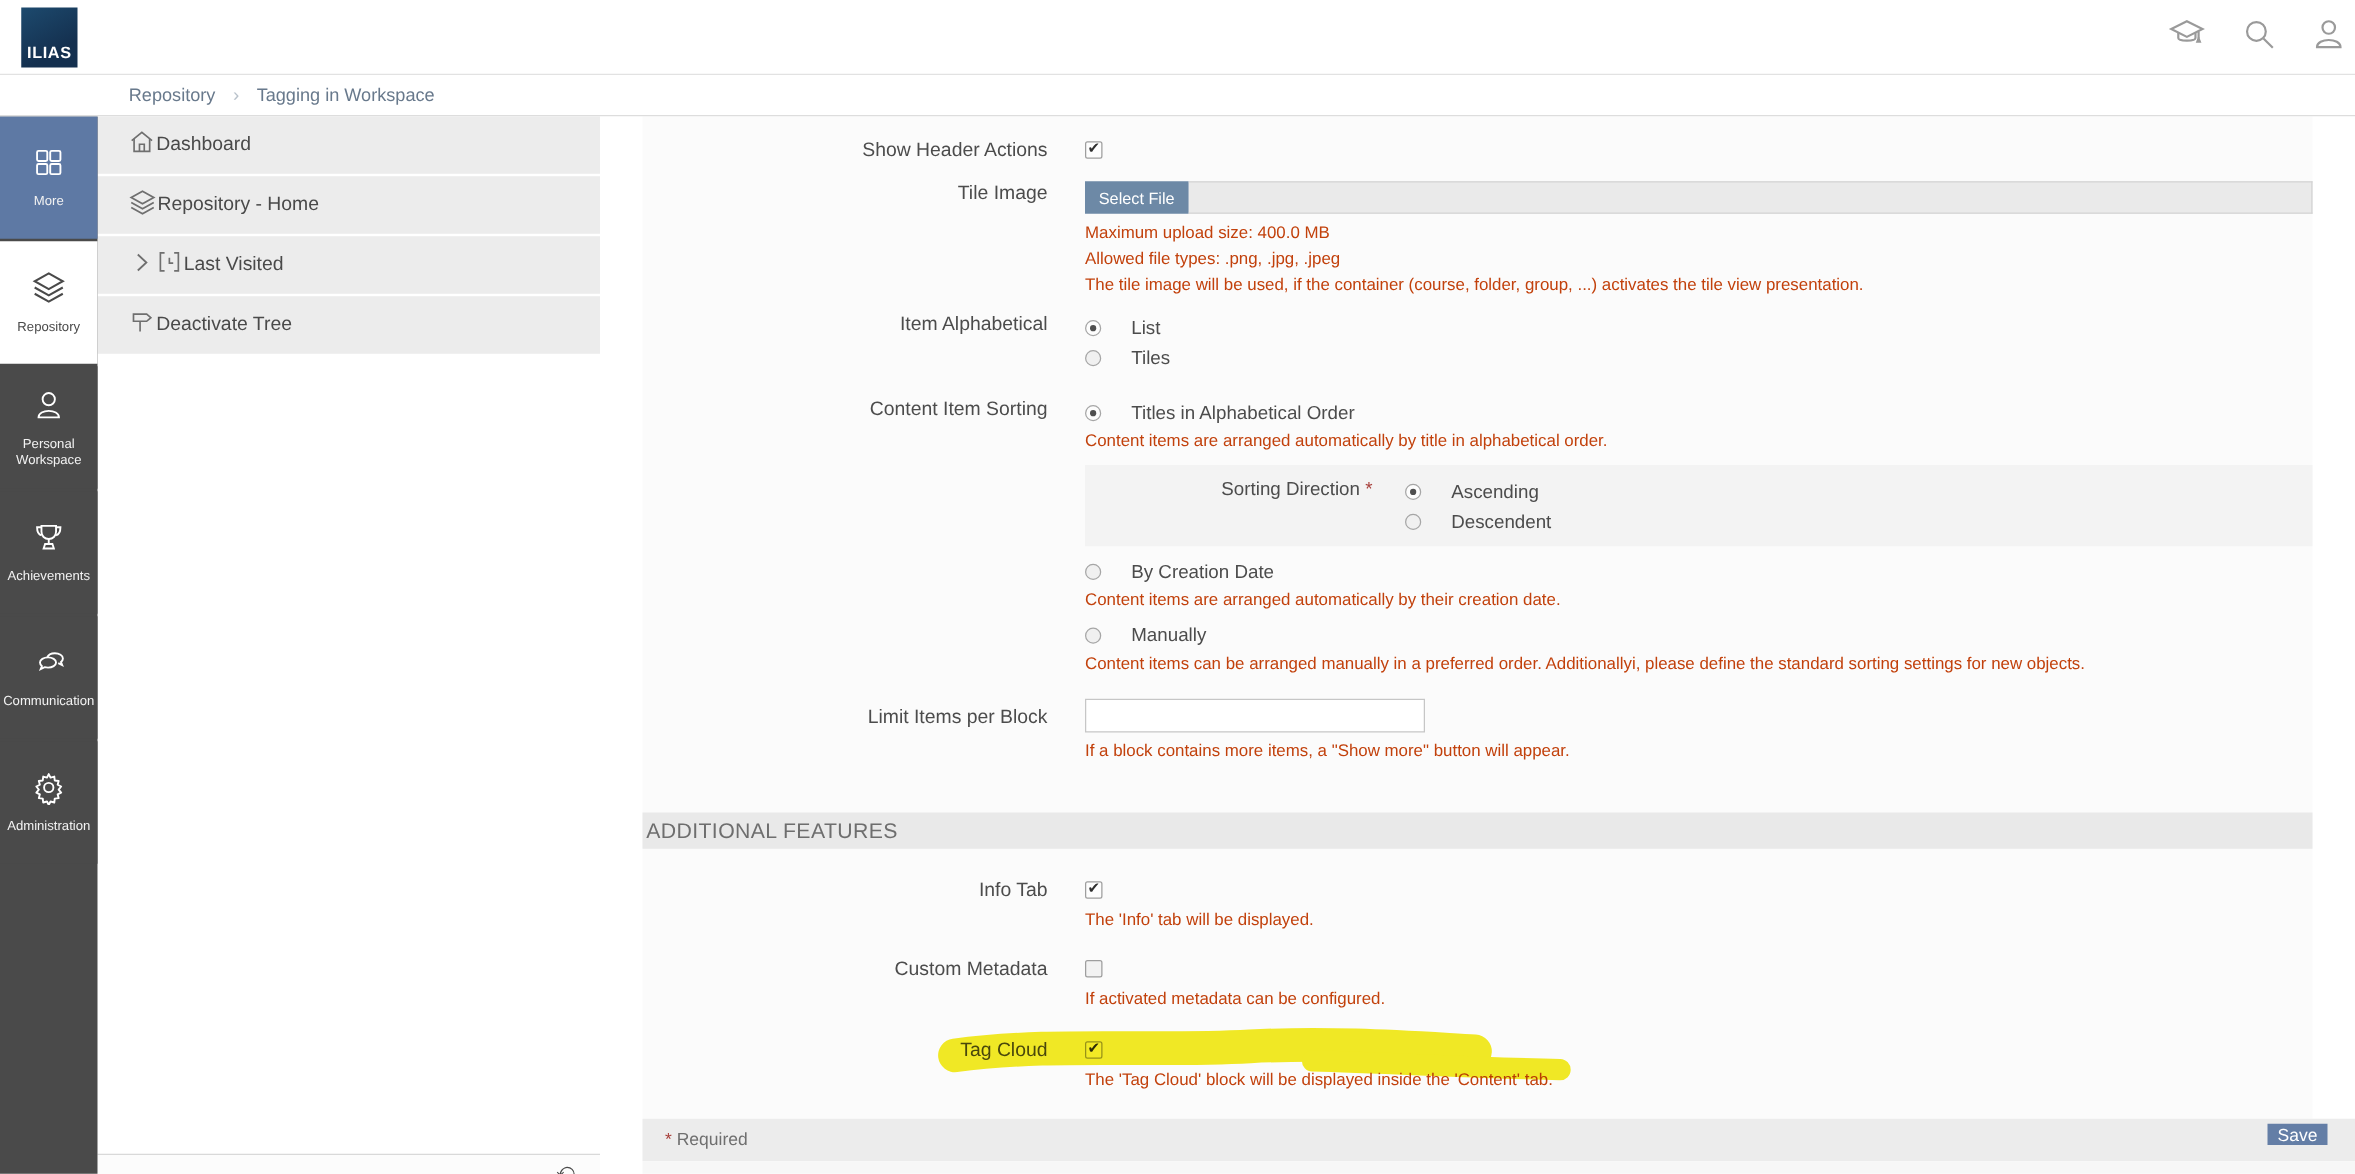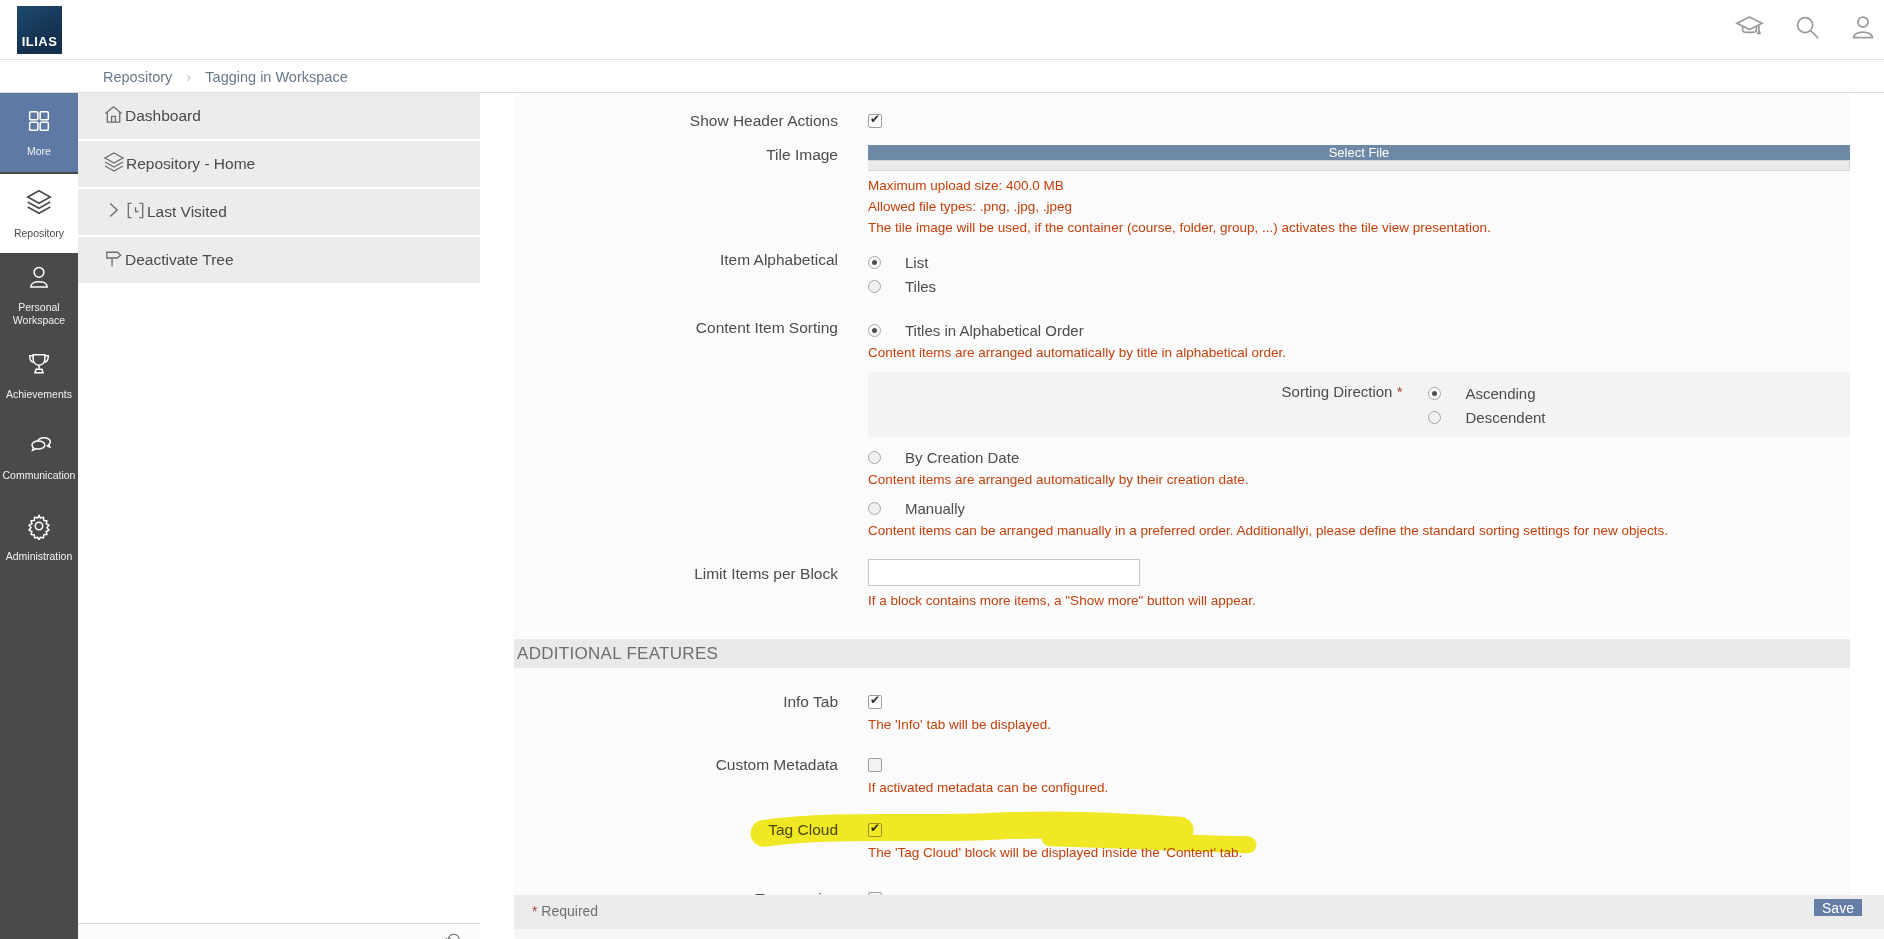--- a/index.html
+++ b/index.html
@@ -17,21 +17,21 @@
   .top-icons svg { stroke:#9a9a9a; fill:none; stroke-width:1.4; cursor:pointer; }
 
   
   .crumbbar { position:absolute; left:0; top:61px; width:1884px; height:32px; background:#fff;
     border-bottom:1px solid #ddd; display:flex; align-items:center; padding-left:103px; z-index:19; }
   .crumb { font-size:14.5px; color:#68798c; cursor:pointer; }
   .crumb-sep { margin:0 14px; color:#b9c2cb; font-size:15px; }
 
   
   .rail { position:absolute; left:0; top:93px; bottom:0; width:78px; background:#4a4a4a; z-index:10; }
-  .rail-item { height:79px; margin-bottom:2px; display:flex; flex-direction:column; align-items:center;
+  .rail-item { height:98px; margin-bottom:2px; display:flex; flex-direction:column; align-items:center;
     justify-content:center; gap:6px; cursor:pointer; background:#4a4a4a; color:#f2f2f2; }
   .rail-item svg { stroke:#fff; fill:none; stroke-width:1.3; }
   .rail-item .rlabel { font-size:10.5px; line-height:1.2; text-align:center; padding:0 2px; }
   .rail-item.active { background:#5e79a4; }
   .rail-item.light { background:#fff; color:#4a4a4a; }
   .rail-item.light svg { stroke:#4a4a4a; }
 
   
   .slate { position:absolute; left:78px; top:93px; bottom:0; width:402px; background:#fff; z-index:9; }
   .slate-item { height:46px; margin-bottom:2px; background:#ececec; display:flex; align-items:center;
@@ -60,35 +60,35 @@
   .cb.checked::after { content:"\2714"; position:absolute; left:1px; top:-3px; font-size:12px; color:#2e2e2e; }
   .radio-line { display:flex; align-items:center; gap:24px; height:24px; cursor:pointer; }
   .rd { width:13px; height:13px; border:1px solid #a6a6a6; border-radius:50%; background:#f0f0f0;
     position:relative; flex:none; }
   .rd.sel { background:#fdfdfd; }
   .rd.sel::after { content:""; position:absolute; left:3px; top:3px; width:5px; height:5px;
     border-radius:50%; background:#4f4f4f; }
   .rlabel2 { font-size:15px; color:#4c4c4c; }
 
   
-  .filewrap { display:flex; width:100%; height:26px;flex-direction:column; }
+  .filewrap { display:flex; width:100%; height:26px; }
   .btn-selectfile { background:#6d89a6; color:#fff; font-size:13px; border:none; padding:0 11px;
     cursor:pointer; flex:none; }
   .filebar { flex:1; background:#eaeaea; border:1px solid #d4d4d4; border-left:none; }
 
   
-  .subpanel { background:#f3f3f3; margin-top:9px; padding:9px 0 8px 0; display:flex;justify-content:center; }
+  .subpanel { background:#f3f3f3; margin-top:9px; padding:9px 0 8px 0; display:flex; }
   .sub-label { width:230px; flex:none; text-align:right; font-size:15px; color:#4c4c4c; padding-top:2px; }
   .sub-control { margin-left:26px; }
   .req-star { color:#a8403c; }
 
   .text-input { width:272px; height:27px; border:1px solid #c6c6c6; background:#fff; font-size:14px;
     padding:0 6px; color:#444; }
 
-  .section-head { margin-top:28px; height:29px; background:#e9e9e9; display:flex; align-items:center;
+  .section-head { margin-top:39px; height:29px; background:#e9e9e9; display:flex; align-items:center;
     padding-left:3px; font-size:17px; color:#6e6e6e; letter-spacing:.3px; }
 
   
   .hl-wrap { position:relative; }
   .hl-svg { position:absolute; left:236px; top:-16px; width:520px; height:64px; pointer-events:none;
     mix-blend-mode:multiply; opacity:.92; z-index:5; transform:rotate(-.3deg); }
 
   
   .footstrip { position:absolute; left:34px; right:0; top:802px; height:34px; background:#ececec; }
   .required-note { position:absolute; left:18px; top:8px; font-size:14px; color:#6f6f6f; }

